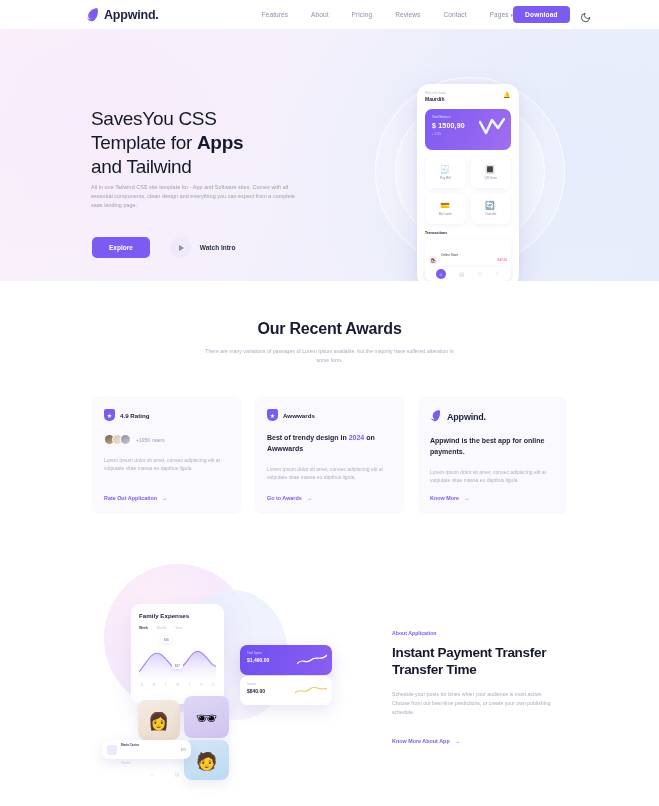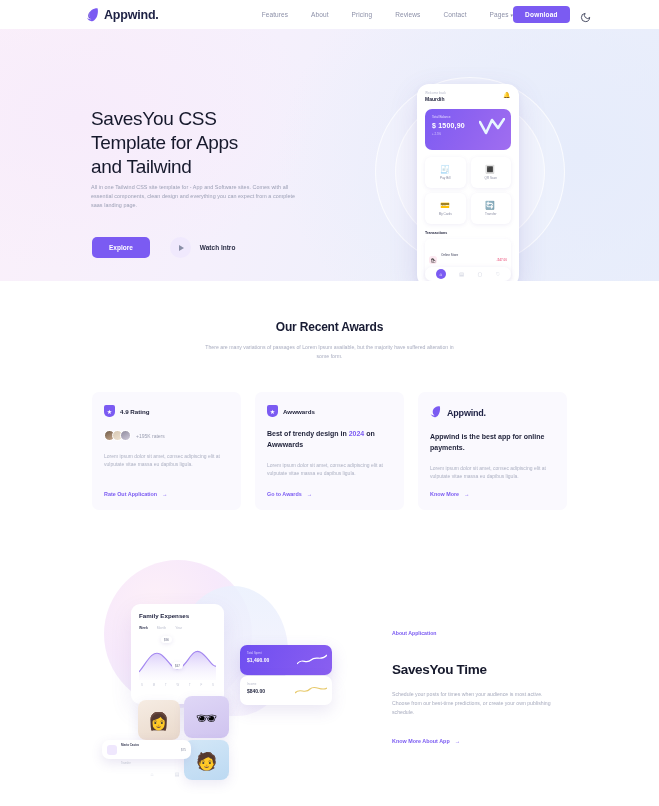--- a/index.html
+++ b/index.html
@@ -41,21 +41,21 @@
       radial-gradient(ellipse 420px 300px at 88% 50%, #e6ecfb 0%, rgba(230,236,251,0) 72%),
       linear-gradient(110deg, #fbf0fa 0%, #f5f0fc 38%, #eef0fb 66%, #e9eefb 100%);
     overflow:hidden;
   }
 
   .hero-title {
     position:absolute; left:91px; top:78px;
     font-size:19px; line-height:24px; color:#16192c; font-weight:normal;
     letter-spacing:-0.3px;
   }
-  .hero-title b { font-weight:normal;text-align:right; }
+  .hero-title b { font-weight:bold;text-align:right; }
   .hero-sub {
     position:absolute; left:91px; top:154px; width:214px;
     font-size:5.4px; line-height:9px; color:#9ca0b5; letter-spacing:0.05px;
   }
   .hero-cta { position:absolute; left:92px; top:208px; display:flex; align-items:center; gap:20px; }
   .btn-explore {
     background:#7b5bf2; color:#fff; font-size:6.5px; font-weight:bold;
     padding:7px 17px; border-radius:5px; border:none;
   }
   .watch { display:flex; align-items:center; gap:9px; }
@@ -129,21 +129,21 @@
   }
   .ph-nav .nic { font-size:5px; color:#c3c6d6; }
   .ph-nav .nic.active {
     background:#7b5bf2; color:#fff; width:10px;height:10px;border-radius:50%;
     display:flex;align-items:center;justify-content:center; font-size:4.5px;
   }
 
   
   .awards { position:relative; padding-top:39px; background:#fff; }
   .awards-title {
-    text-align:center; font-size:12px; font-weight:bold; color:#181b33; letter-spacing:-0.2px;
+    text-align:center; font-size:16px; font-weight:bold; color:#181b33; letter-spacing:-0.2px;
   }
   .awards-sub {
     text-align:center; font-size:5.2px; line-height:8.5px; color:#a9adc0;
     margin:9px auto 0; width:250px;
   }
   .cards {
     display:flex; gap:14px; justify-content:center; margin-top:32px;
     padding:0 92px;
   }
   .card {
@@ -512,22 +512,22 @@
   <div class="bnav">
     <span>⌂</span>
     <span>▤</span>
     <span>▢</span>
     <span>○</span>
   </div>
 
   <div class="about-right">
     <div class="about-eyebrow">About Application</div>
     <h2 class="about-title">
-      <br>
-      <span>SavesYou Time</span>
+      <span>Instant Payment Transfer</span><br>
+      <span>Transfer Time</span>
     </h2>
     <p class="about-body">Schedule your posts for times when your audience is most active. Choose from our best-time predictions, or create your own publishing schedule.</p>
     <a class="about-link">
       <span>Know More About App</span>
       <span>→</span>
     </a>
   </div>
 
 </div>
 

